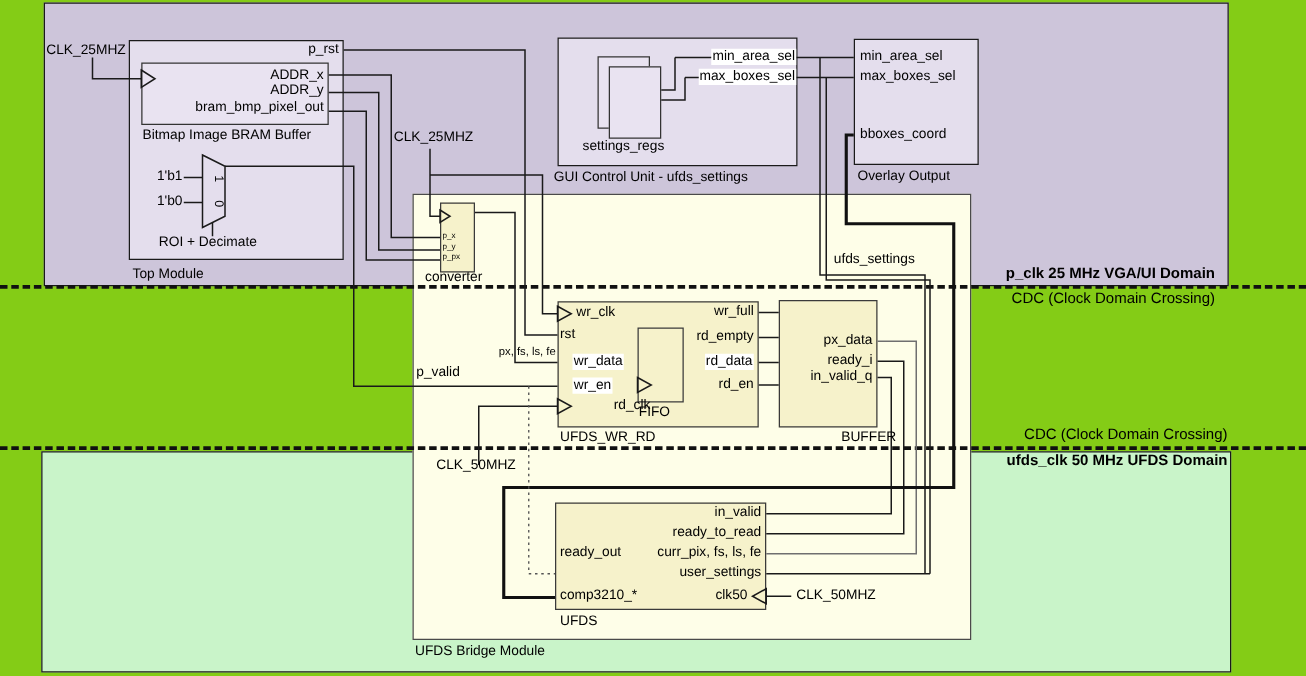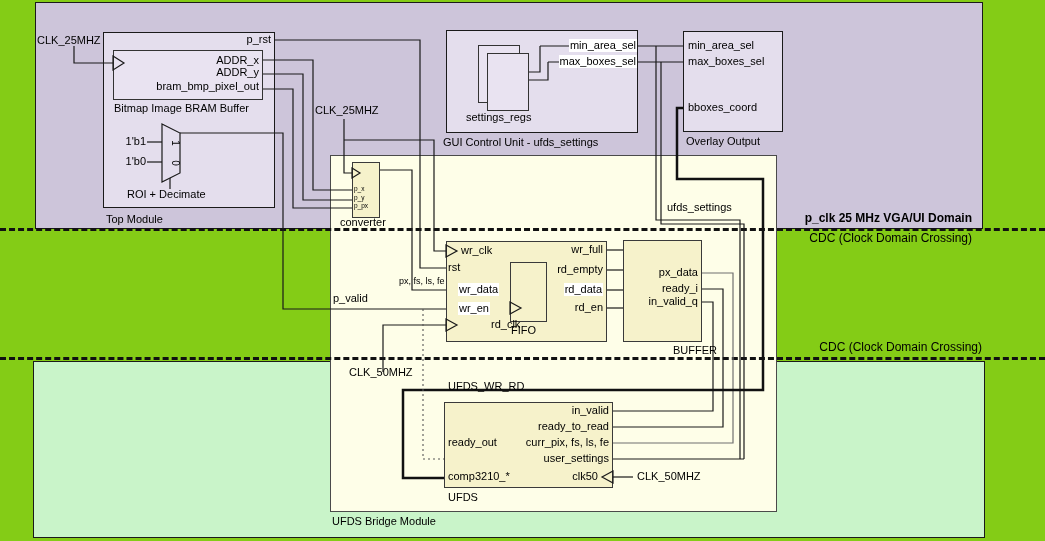--- a/index.html
+++ b/index.html
@@ -128,30 +128,31 @@
 
   <div class="lbl" style="left:688px;top:39px;">min_area_sel</div>
   <div class="lbl" style="left:688px;top:55px;">max_boxes_sel</div>
   <div class="lbl" style="left:688px;top:101px;">bboxes_coord</div>
   <div class="lbl" style="left:686px;top:135px;">Overlay Output</div>
   <div class="lbl" style="left:667px;top:201px;">ufds_settings</div>
 
   <div class="lbl b ra" style="right:73px;top:212px;">p_clk 25 MHz VGA/UI Domain</div>
   <div class="lbl ra" style="right:73px;top:232px;font-size:12px;">CDC (Clock Domain Crossing)</div>
   <div class="lbl ra" style="right:63px;top:341px;font-size:12px;">CDC (Clock Domain Crossing)</div>
+  <div class="lbl b ra" style="right:63px;top:362px;">ufds_clk 50 MHz UFDS Domain</div>
 
   <div class="lbl" style="left:333px;top:292px;">p_valid</div>
   <div class="lbl sm" style="left:399px;top:276px;">px, fs, ls, fe</div>
   <div class="lbl" style="left:461px;top:244px;">wr_clk</div>
   <div class="lbl" style="left:448px;top:261px;">rst</div>
   <div class="lbl bg" style="left:458px;top:283px;">wr_data</div>
   <div class="lbl bg" style="left:458px;top:302px;">wr_en</div>
   <div class="lbl" style="left:461px;top:318px;padding-left:30px;">rd_clk</div>
   <div class="lbl" style="left:511px;top:324px;">FIFO</div>
-  <div class="lbl" style="left:448px;top:344px;margin-top:36px;">UFDS_WR_RD</div>
+  <div class="lbl" style="left:448px;top:344px;">UFDS_WR_RD</div>
   <div class="lbl ra" style="right:442px;top:243px;">wr_full</div>
   <div class="lbl ra" style="right:442px;top:263px;">rd_empty</div>
   <div class="lbl ra bg" style="right:442px;top:283px;">rd_data</div>
   <div class="lbl ra" style="right:442px;top:301px;">rd_en</div>
 
   <div class="lbl ra" style="right:347px;top:266px;">px_data</div>
   <div class="lbl ra" style="right:347px;top:282px;">ready_i</div>
   <div class="lbl ra" style="right:347px;top:295px;">in_valid_q</div>
   <div class="lbl" style="left:625px;top:344px;padding-left:48px;">BUFFER</div>
 

